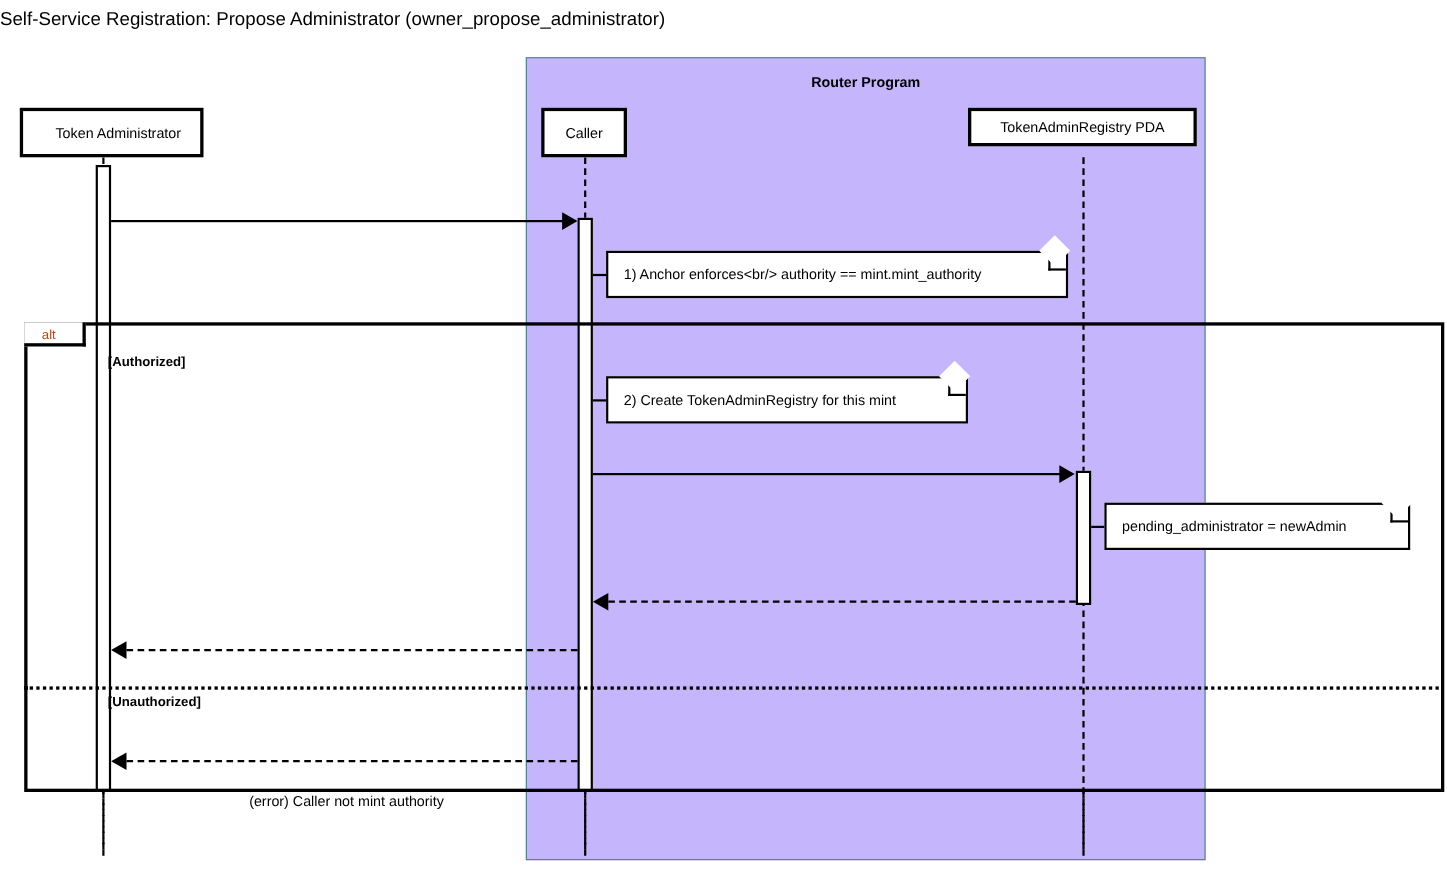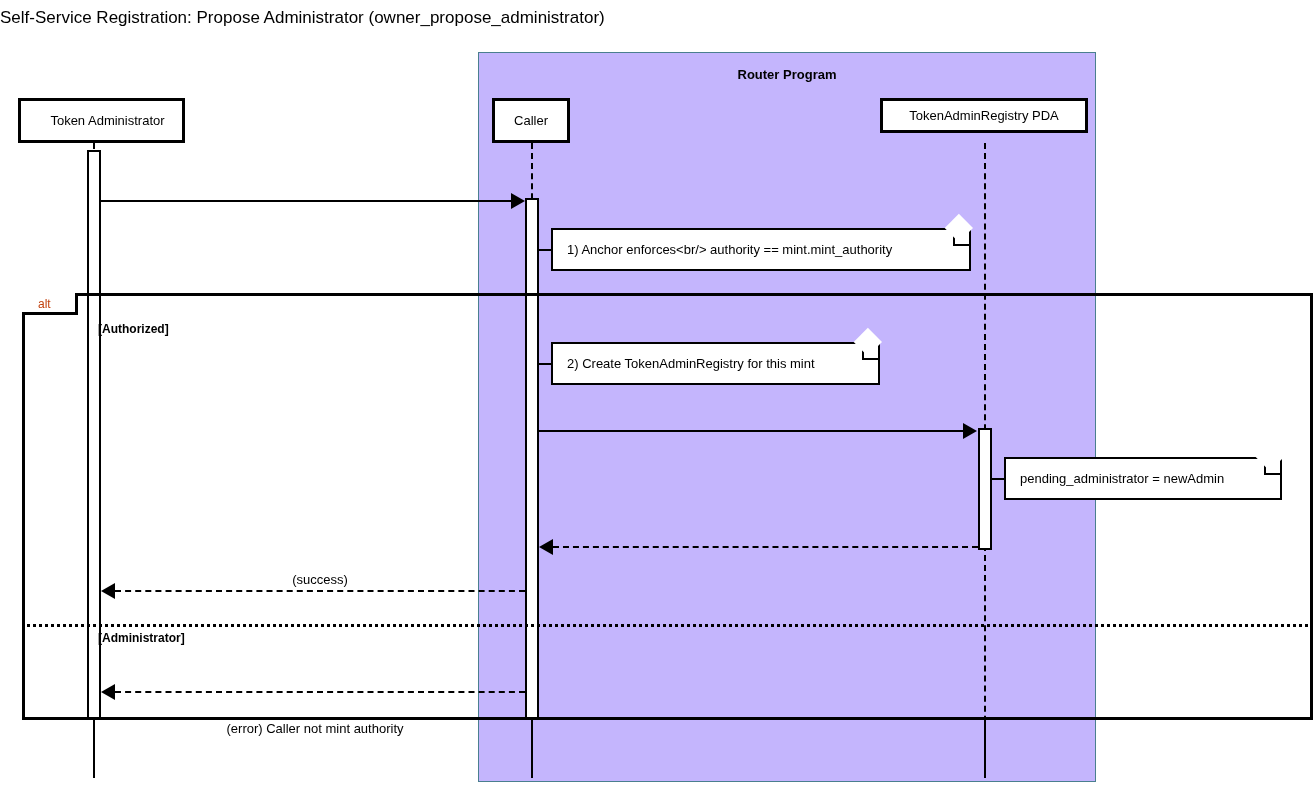--- a/index.html
+++ b/index.html
@@ -216,36 +216,35 @@
 
   <div class="note-connector" style="left:992px; top:478px; width:14px;"></div>
   <div class="note" style="left:1004px; top:457px; width:278px; height:43px;">
     <span>pending_administrator = newAdmin</span>
     <span class="note-fold"></span>
   </div>
 
   <div class="msg-line dashed" style="left:553px; top:546px; width:425px;"></div>
   <div class="arrow-left" style="left:539px; top:539px;"></div>
 
-  <div class="msg-label" style="left:120px; top:572px; width:400px;">(success)</div>
   <div class="msg-line dashed" style="left:115px; top:590px; width:410px;"></div>
   <div class="arrow-left" style="left:101px; top:583px;"></div>
 
   <div class="msg-label" style="left:115px; top:673px; width:400px;margin-top:48px;">(error) Caller not mint authority</div>
   <div class="msg-line dashed" style="left:115px; top:691px; width:410px;"></div>
   <div class="arrow-left" style="left:101px; top:684px;"></div>
 
   <div class="alt-frame" style="left:22px; top:293px; width:1291px; height:427px;"></div>
 
   <div class="alt-tab" style="left:22px; top:293px; width:56px; height:22px;"></div>
   <div class="alt-tab-label" style="left:38px; top:297px;">alt</div>
 
   <div class="alt-guard" style="left:98px; top:298px;margin-top:24px;">[Authorized]</div>
 
   <div class="alt-divider" style="left:22px; top:624px; width:1291px;"></div>
 
-  <div class="alt-guard" style="left:98px; top:631px;">[Administrator]</div>
+  <div class="alt-guard" style="left:98px; top:631px;">[Unauthorized]</div>
 
   <div class="lifeline" style="left:93px; top:720px; height:58px;"></div>
   <div class="lifeline" style="left:531px; top:720px; height:58px;"></div>
   <div class="lifeline" style="left:984px; top:720px; height:58px;"></div>
 
 </div>
 
 </body></html>

